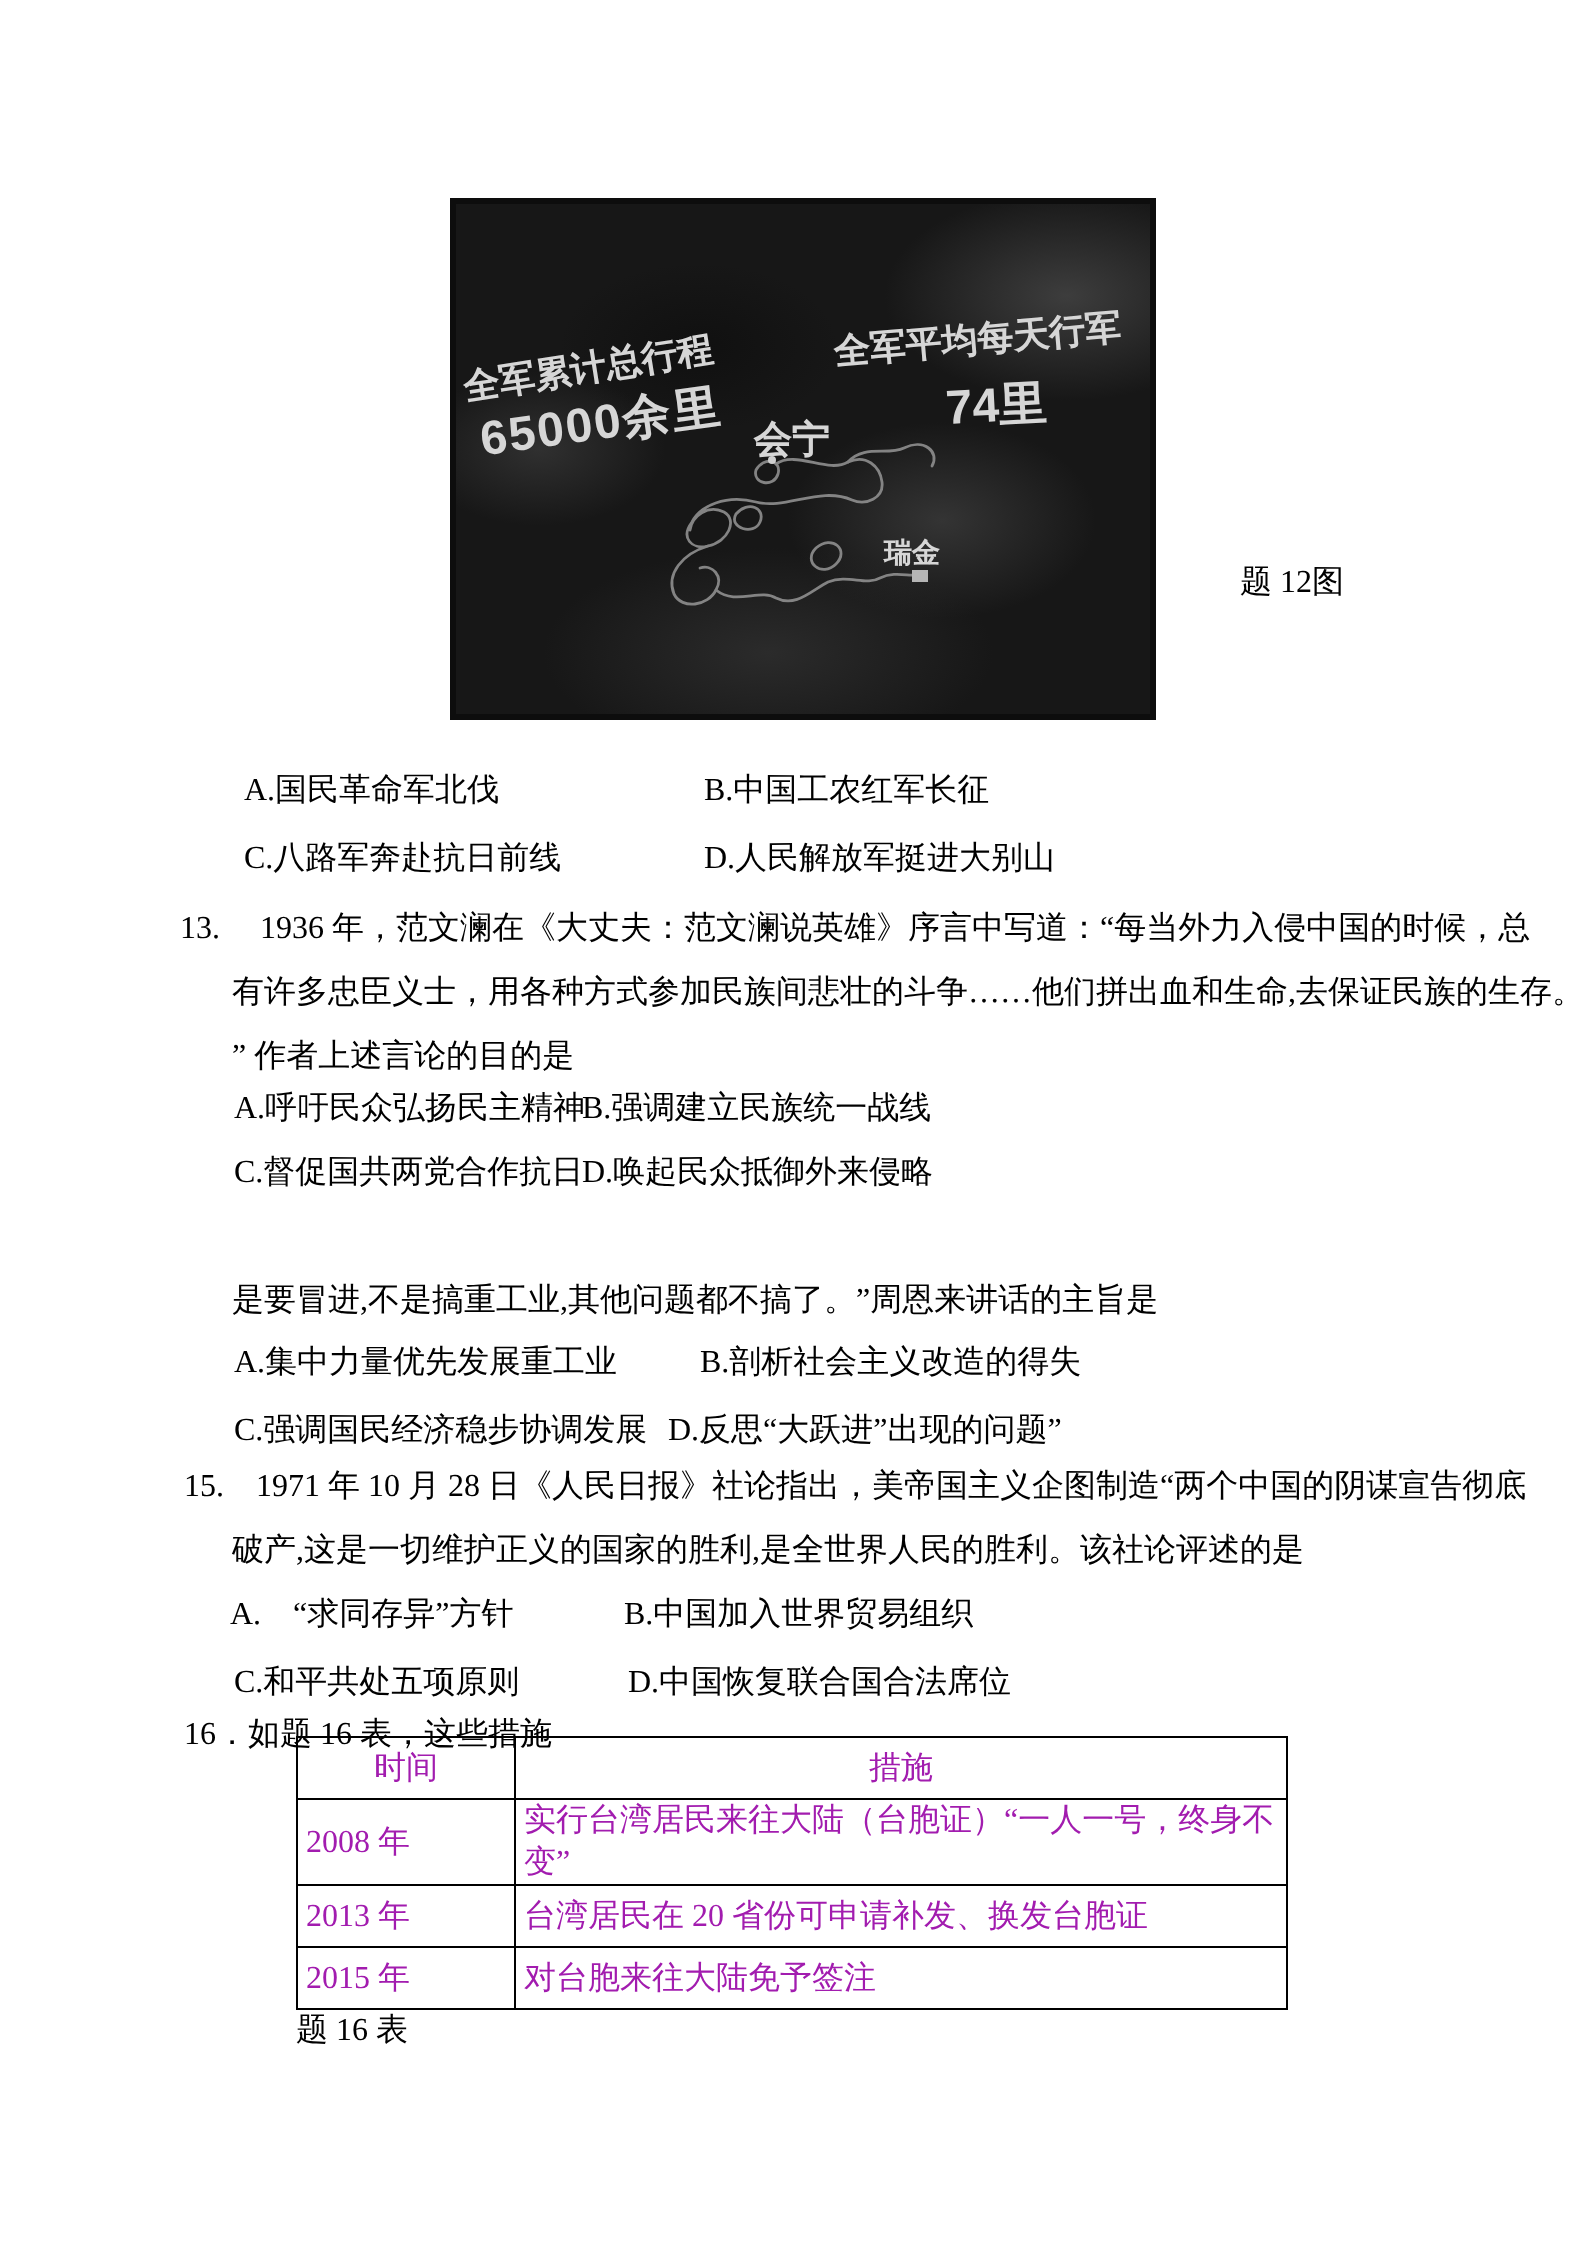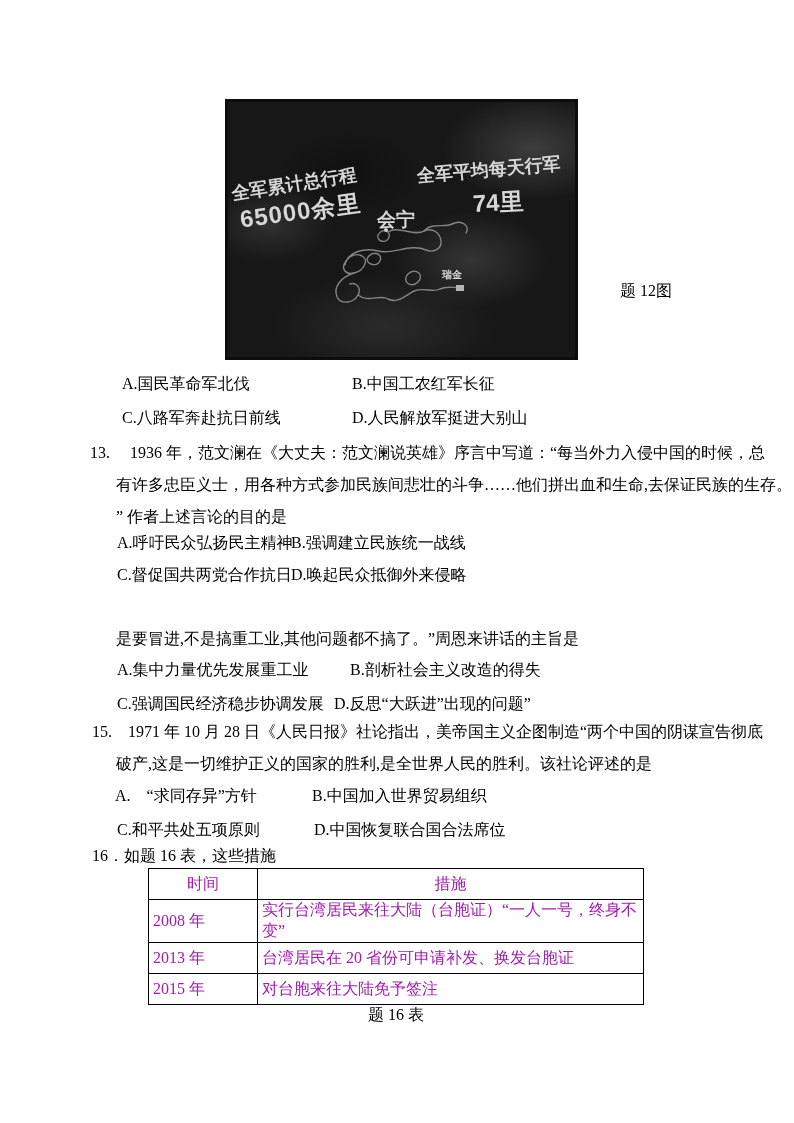--- a/index.html
+++ b/index.html
@@ -2,58 +2,58 @@
 <html><head>
 <meta charset="utf-8">
 <style>
   html,body { margin:0; padding:0; background:#9a9a9a; }
   .page {
     position:relative; width:794px; height:1123px; margin:0 auto;
     background:#ffffff; overflow:hidden;
     font-family:"Liberation Serif","DejaVu Serif",serif;
     color:#000000; font-size:16px;
   }
-  .line { position:absolute; white-space:nowrap; line-height:20px; }
+  .line { position:absolute; white-space:nowrap; line-height:20px;margin-top:12px; }
 
   
   .figure12 {
     position:absolute; left:225px; top:99px; width:353px; height:261px;
     box-sizing:border-box; border:3px solid #0d0d0d; overflow:hidden;
     background:
       radial-gradient(ellipse 130px 75px at 88% 18%, #3d3d3d 0%, rgba(61,61,61,0) 70%),
       radial-gradient(ellipse 110px 70px at 70% 62%, #343434 0%, rgba(52,52,52,0) 70%),
       radial-gradient(ellipse 90px 55px at 12% 48%, #303030 0%, rgba(48,48,48,0) 70%),
       radial-gradient(ellipse 150px 70px at 45% 88%, #2b2b2b 0%, rgba(43,43,43,0) 75%),
       radial-gradient(ellipse 100px 60px at 35% 28%, #101010 0%, rgba(16,16,16,0) 70%),
       #171717;
   }
   .maptext { position:absolute; color:#d6d6d6; font-weight:bold; white-space:nowrap;
              font-family:"Liberation Sans","DejaVu Sans",sans-serif; }
   .mt-total1 { left:2px;  top:80px;  font-size:18px; transform:rotate(-9deg);  transform-origin:left top; }
   .mt-total2 { left:10px; top:102px; font-size:24px; transform:rotate(-8deg);  transform-origin:left top; letter-spacing:1px; }
   .mt-daily1 { left:188px; top:62px; font-size:18px; transform:rotate(-5deg);  transform-origin:left top; }
   .mt-daily2 { left:244px; top:86px; font-size:24px; transform:rotate(-3deg); transform-origin:left top; }
   .mt-huining { left:149px; top:105px; font-size:19px; }
-  .mt-ruijin  { left:214px; top:166px; font-size:10px; }
+  .mt-ruijin  { left:214px; top:166px; font-size:14px; }
   .city-dot { position:absolute; left:156px; top:126px; width:4px; height:4px; background:#cfcfcf; border-radius:50%; }
   .city-sq  { position:absolute; left:228px; top:183px; width:8px; height:6px; background:#b5b5b5; }
   .route { position:absolute; left:0; top:0; }
   .figcap12 { position:absolute; left:608px; top:281px; white-space:nowrap;margin-left:12px; }
 
   
   .qtable {
     position:absolute; left:148px; top:868px; width:496px;
     border-collapse:collapse; table-layout:fixed;
     font-size:16px; color:#a21caf;
   }
   .qtable th, .qtable td { border:1px solid #000; height:30px; padding:0 4px; font-weight:normal; }
   .qtable th { text-align:center; }
   .qtable td { text-align:left; }
   .col-time { width:100px; }
-  .tcap { position:absolute; left:148px; top:1005px; width:496px; text-align:center; white-space:nowrap; }
+  .tcap { position:absolute; left:148px; top:1005px; width:496px; text-align:left; white-space:nowrap; }
 </style>
 </head>
 <body>
 
 <div class="page">
 
   <div class="figure12">
     <svg class="route" width="353" height="261" viewBox="0 0 353 261">
       <g fill="none" stroke="#8f8f8f" stroke-width="1.4" stroke-linecap="round" opacity="0.9">
         <path d="M160,130 C170,123 186,135 196,129 C205,125 212,131 213,139 C214,147 205,151 198,148 C182,141 165,153 150,149 C135,145 122,151 118,159 C112,167 118,173 126,171 C136,169 141,158 134,154 C126,150 118,156 117,163"></path>

